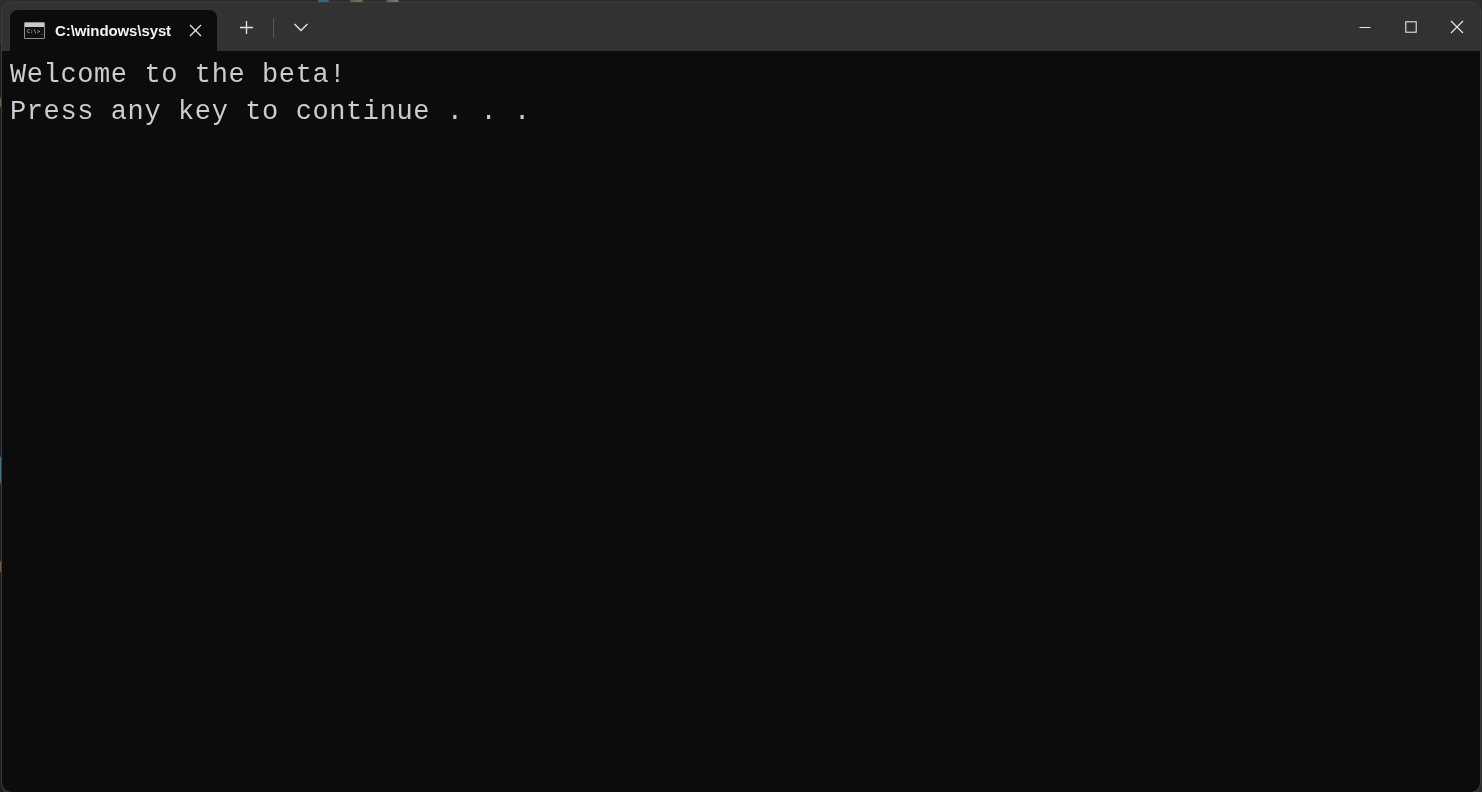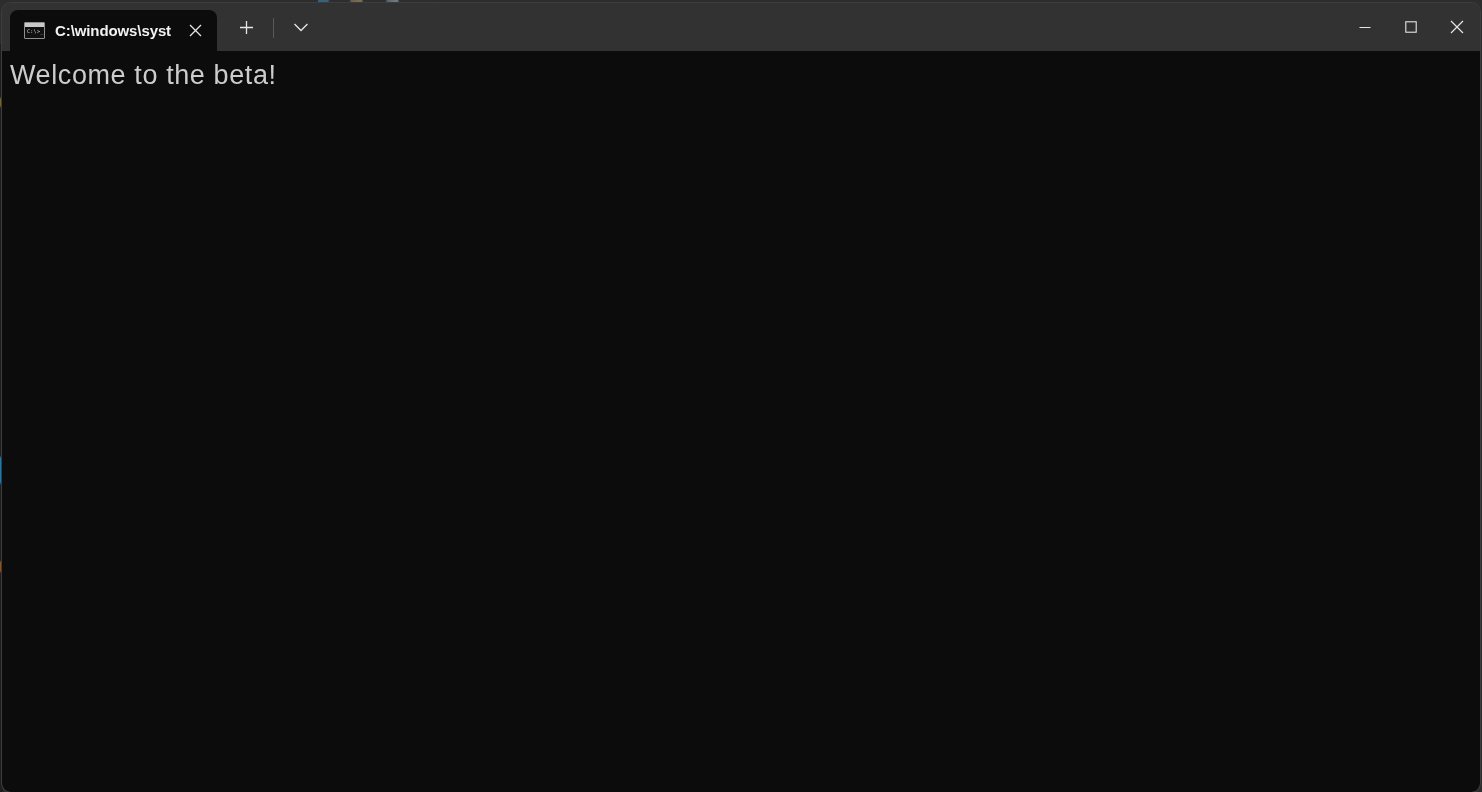--- a/index.html
+++ b/index.html
@@ -192,21 +192,21 @@
     top: 48px;
     right: 0;
     bottom: 0;
     background: #0c0c0c;
     border-radius: 0 0 8px 8px;
     overflow: hidden;
     padding: 6px 0 0 8px;
     box-sizing: border-box;
   }
   #terminal .line {
-    font-family: Liberation Sans, sans-serif;
+    font-family: Liberation Mono, monospace;
     font-size: 27px;
     line-height: 37px;
     color: #cccccc;
     white-space: pre;
     letter-spacing: 0.6px;
   }
 </style>
 </head>
 <body>
 
@@ -262,15 +262,16 @@
         <svg width="14" height="14" viewBox="0 0 14 14" aria-hidden="true">
           <path d="M1 1 L13 13 M13 1 L1 13" stroke="#e6e6e6" stroke-width="1.2" fill="none"></path>
         </svg>
       </div>
     </div>
 
   </div>
 
   <div id="terminal">
     <div class="line">Welcome to the beta!</div>
+    <div class="line">Press any key to continue . . .</div>
   </div>
 
 </div>
 
 </body></html>

